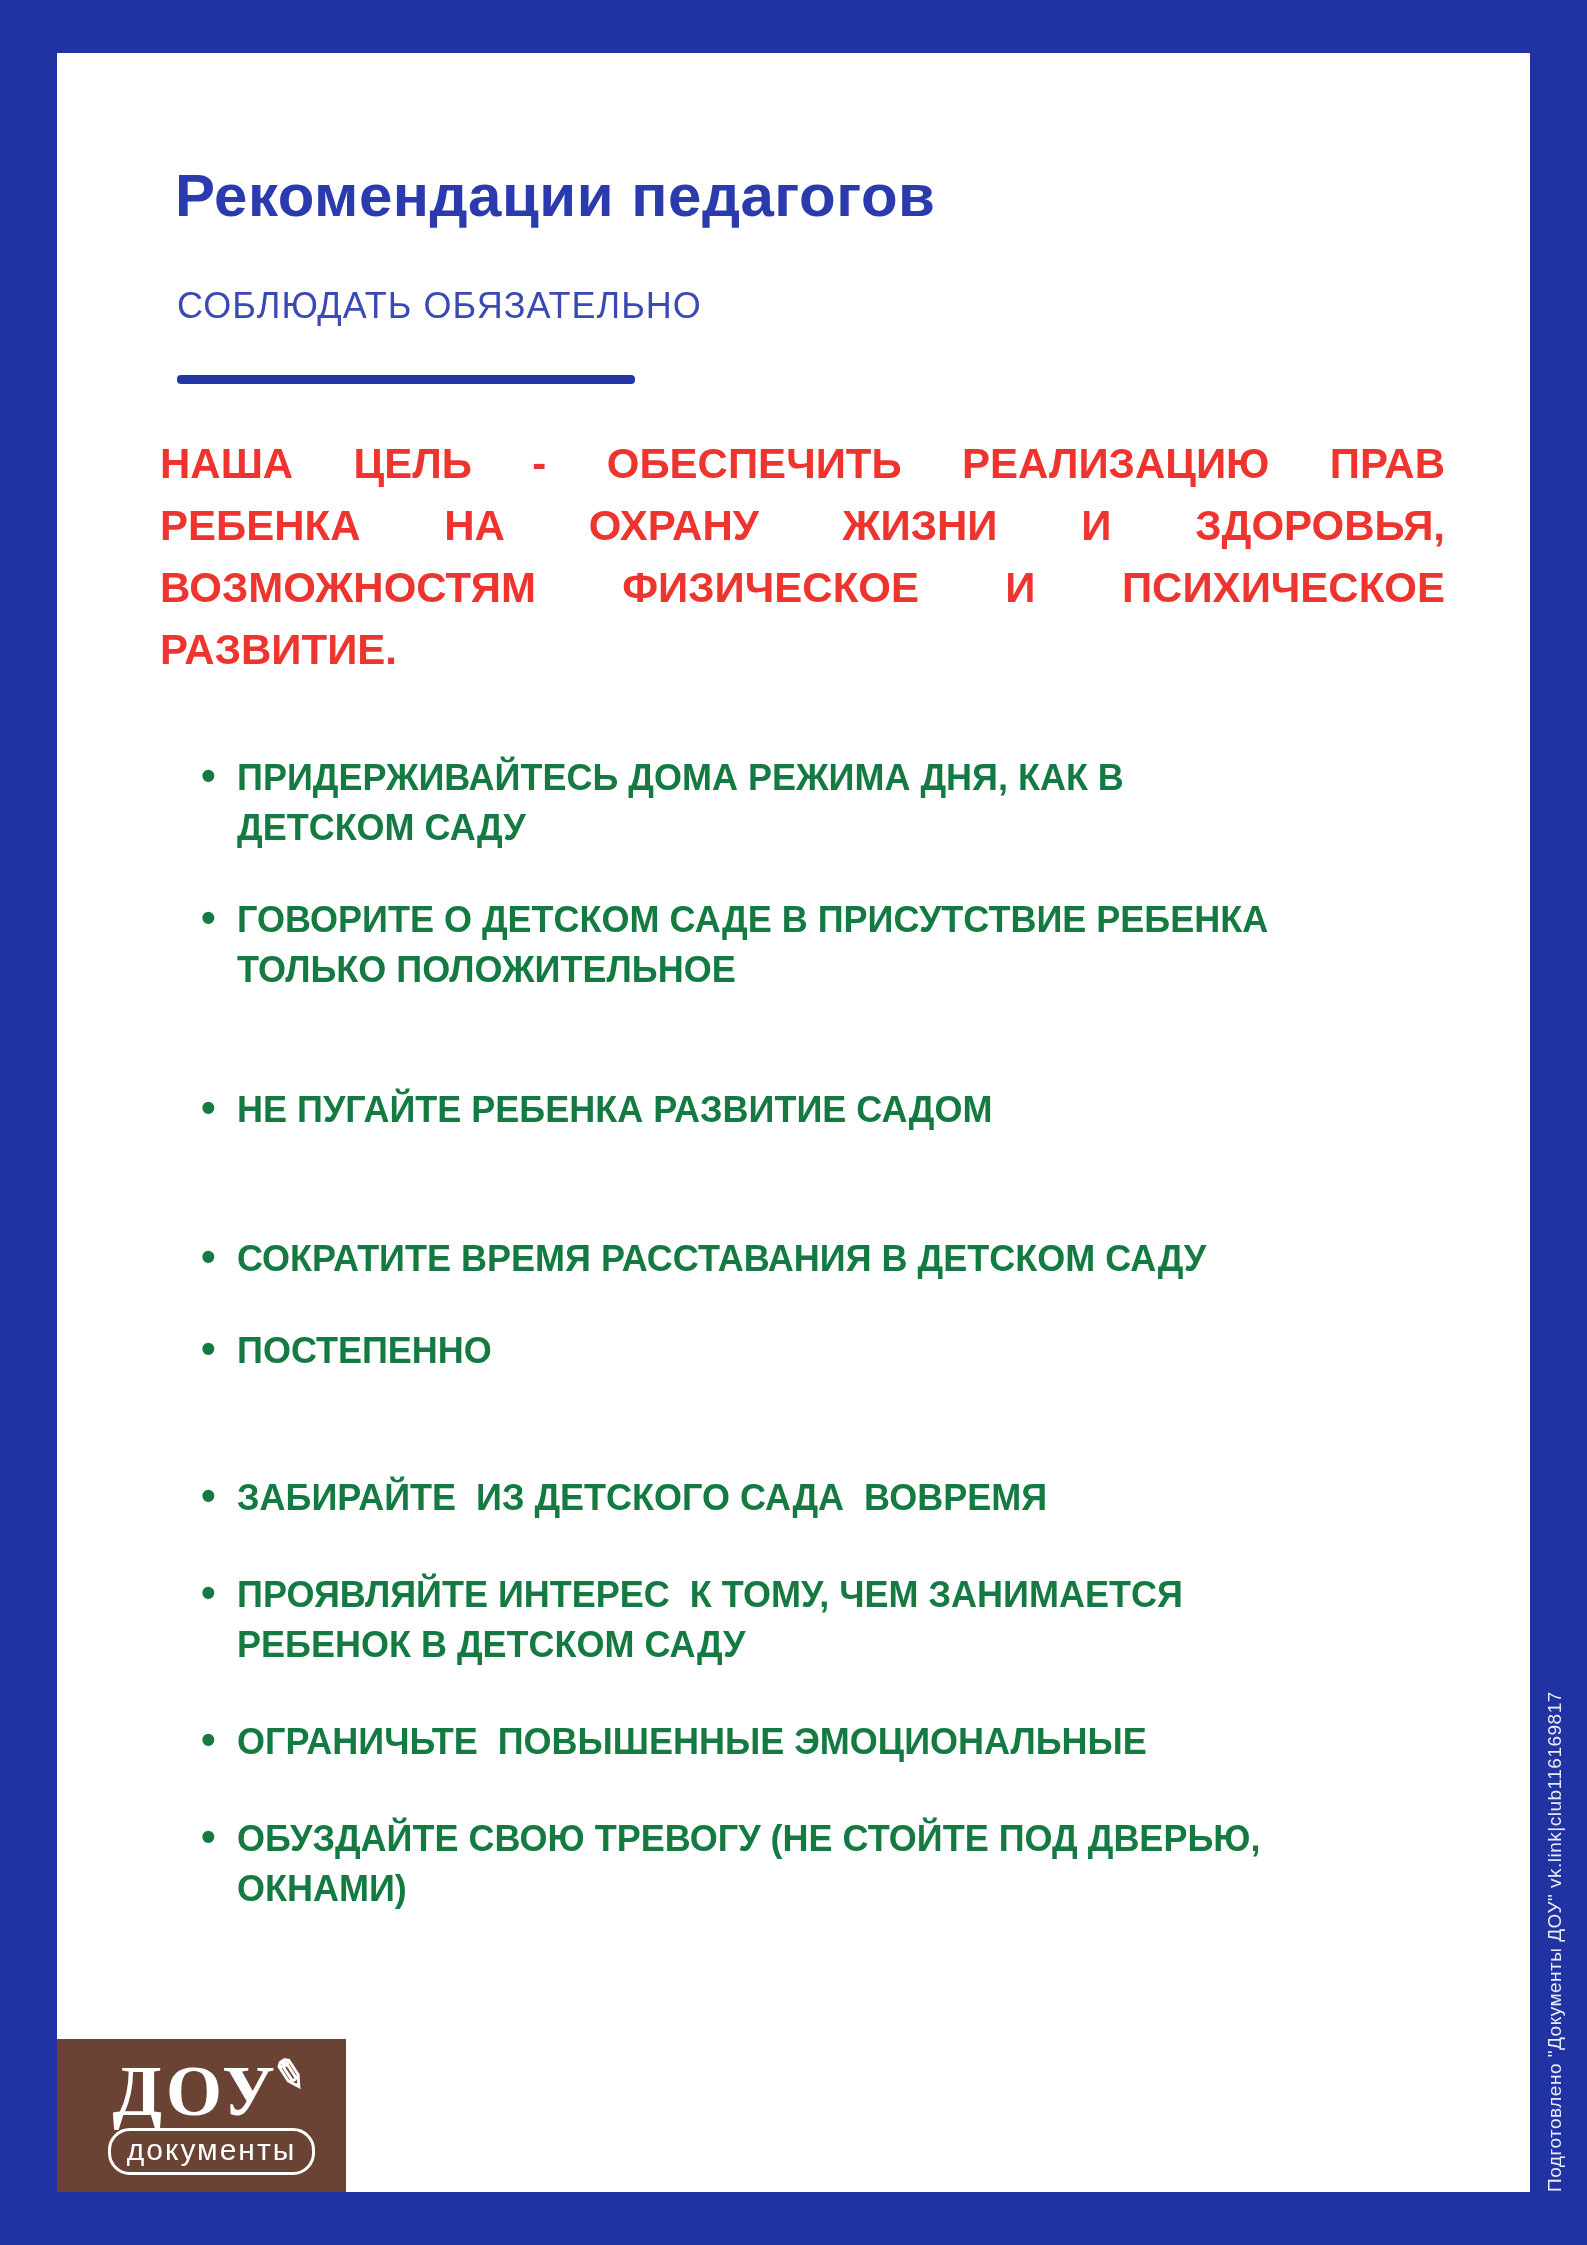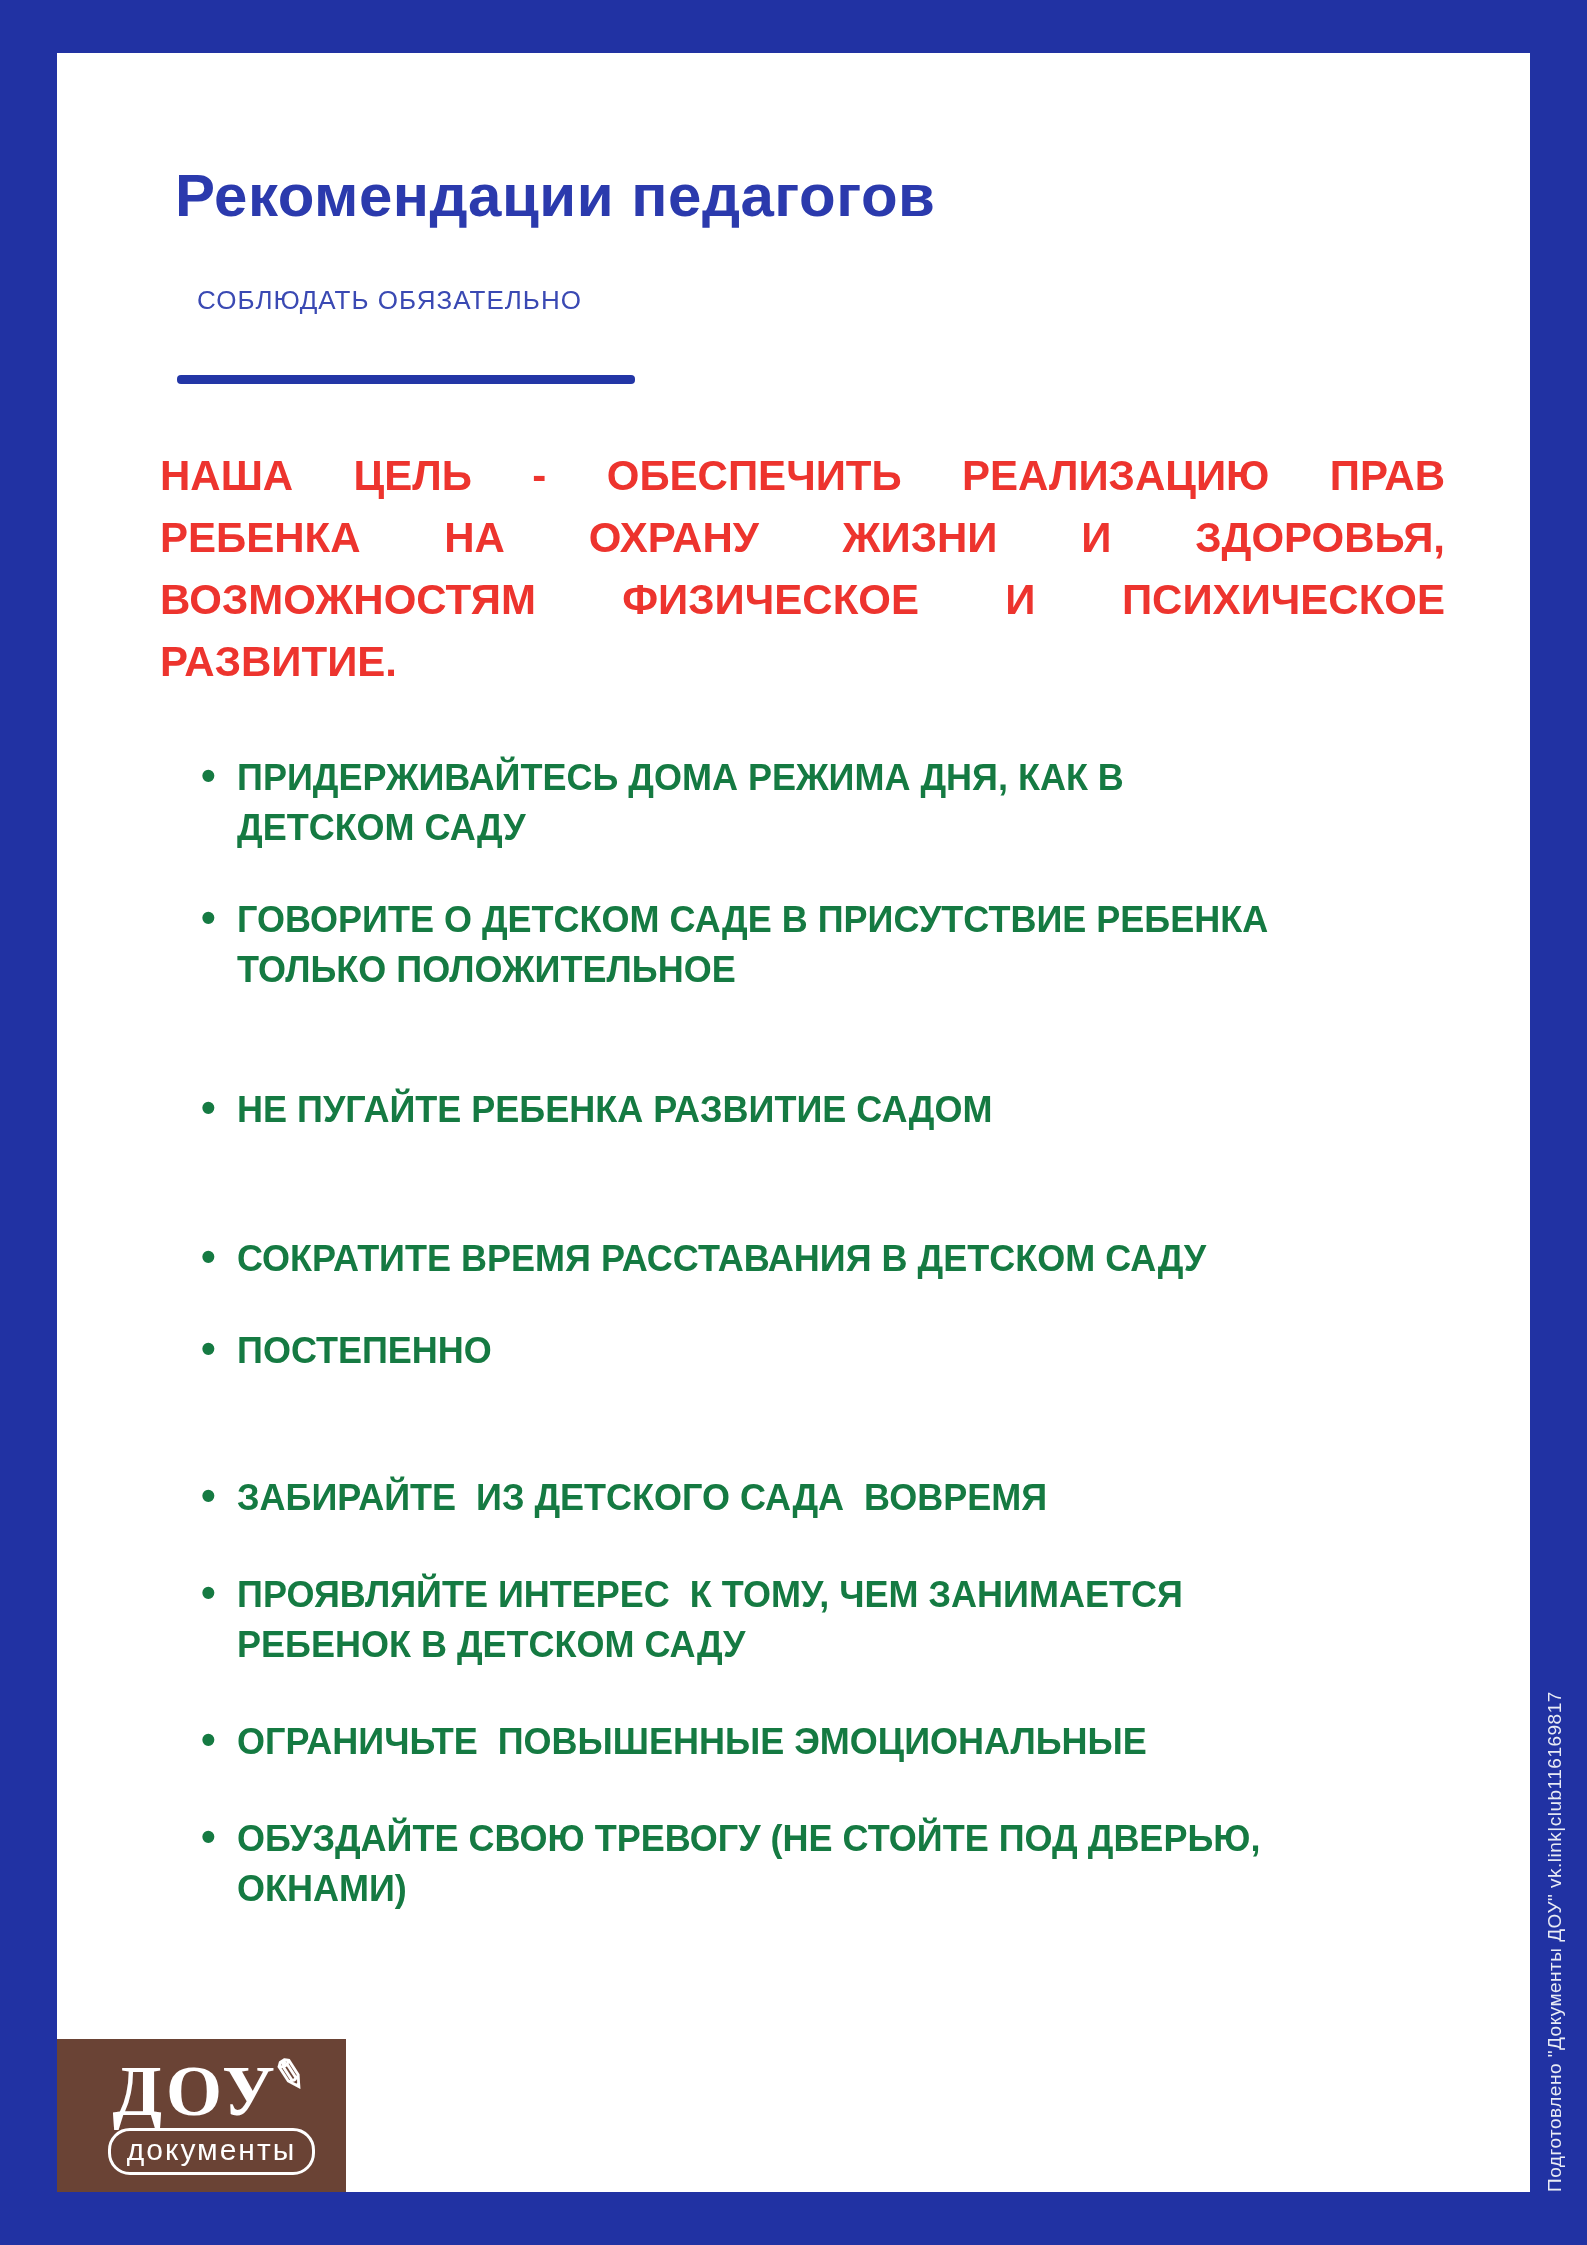--- a/index.html
+++ b/index.html
@@ -12,28 +12,28 @@
   .card {
     position:absolute; left:57px; top:53px;
     width:1473px; height:2139px; background:#ffffff;
   }
   .title {
     position:absolute; left:118px; top:108px;
     font-size:60px; font-weight:bold; color:#2b3aad; letter-spacing:0.5px;
   }
   .subtitle {
     position:absolute; left:120px; top:232px;
-    font-size:26px; font-weight:400; color:#3a49b3; letter-spacing:1px;margin-left:20px;
+    font-size:36px; font-weight:400; color:#3a49b3; letter-spacing:1px;
   }
   .divider {
     position:absolute; left:120px; top:322px;
     width:458px; height:9px; background:#2336a6; border-radius:4px;
   }
   .goal {
-    position:absolute; left:103px; top:392px; width:1285px;
+    position:absolute; left:103px; top:380px; width:1285px;
     color:#ed342e; font-weight:bold; font-size:42px; line-height:62px;
   }
   .goal .gline { text-align:justify; text-align-last:justify; }
   .goal .gline.last { text-align-last:left; }
   .bullets {
     position:absolute; left:142px; top:700px; width:1290px;
     list-style:none; color:#157a42; font-weight:bold;
     font-size:36px; line-height:50px;
   }
   .bullets li { position:relative; padding-left:38px; }

